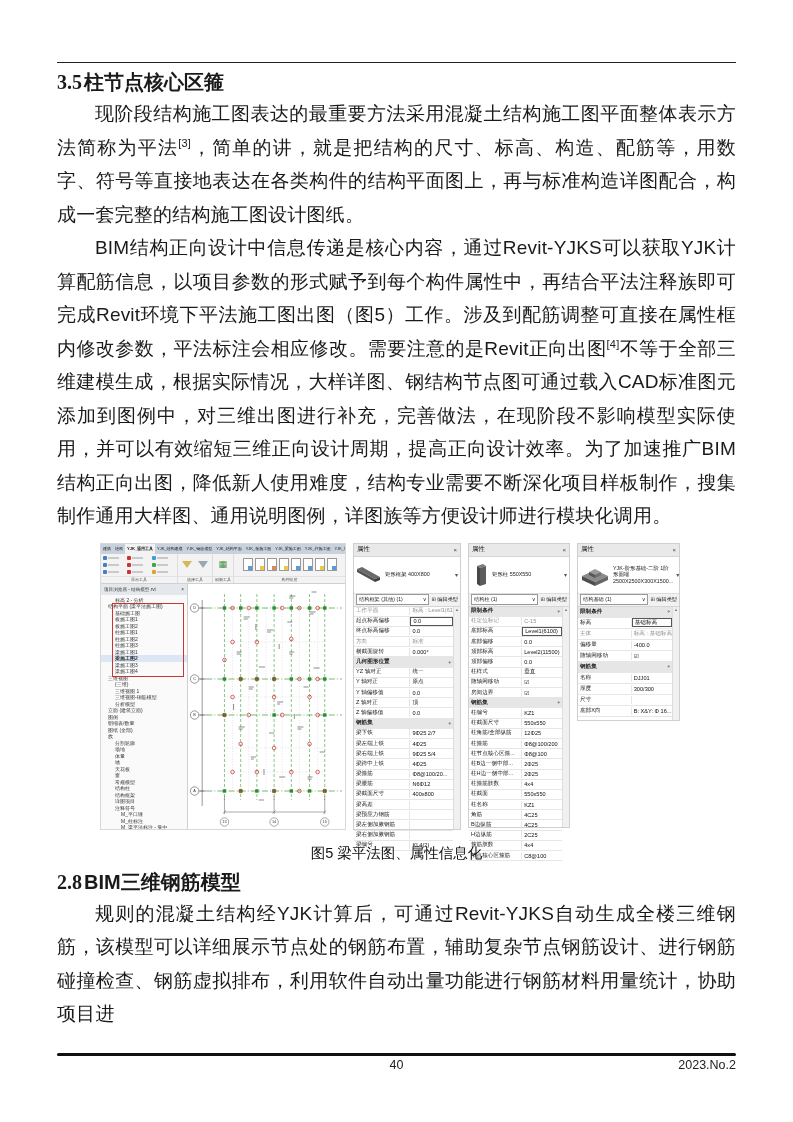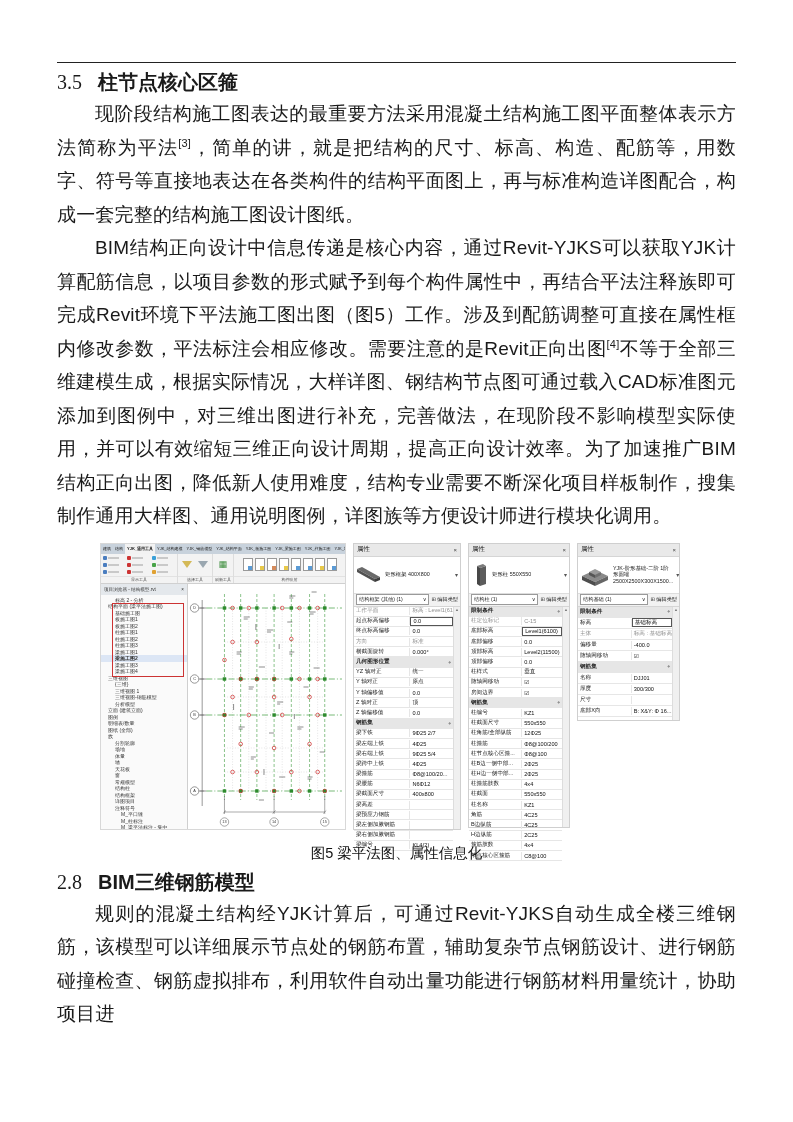--- a/index.html
+++ b/index.html
@@ -4,21 +4,21 @@
 <style>
   html,body{margin:0;padding:0;background:#888;}
   .page{position:relative;width:793px;height:1122px;margin:0 auto;background:#fff;
         font-family:"Liberation Sans",sans-serif;color:#1a1a1a;box-sizing:border-box;
         padding:54px 57px 0 57px;overflow:hidden;}
   
   .hdr-title{text-align:center;font-size:13.5px;letter-spacing:1px;color:#222;}
   .hdr-rule{border-bottom:1.6px solid #222;margin-top:8px;}
   
   .sec-h{font-size:20px;font-weight:bold;margin:6px 0 2px 0;line-height:26px;}
-  .sec-h .num{font-family:"Liberation Serif",serif;font-weight:normal;margin-right:16px;}
+  .sec-h .num{font-family:"Liberation Serif",serif;font-weight:bold;margin-right:2px;}
   .para{font-size:19px;line-height:33.5px;letter-spacing:.2px;text-align:justify;
         margin:0;text-indent:2em;}
   .para sup{font-size:11px;line-height:0;}
   
   .figure-row{display:flex;align-items:flex-start;gap:7px;margin:10px 0 0 43px;height:286px;}
   .fig-caption{text-align:center;font-size:14.5px;margin-top:15px;color:#111;}
   
   .revit{width:244px;height:285px;background:#fff;border:1px solid #d8d8d8;
          display:flex;flex-direction:column;font-family:"Liberation Sans",sans-serif;}
   .tabstrip{height:10px;background:#c8d2dc;display:flex;align-items:stretch;overflow:hidden;}
@@ -841,14 +841,21 @@
   </div>
 
   <div class="fig-caption">图5 梁平法图、属性信息化</div>
 
   <div class="sec-h">
     <span class="num">2.8</span><span>BIM三维钢筋模型</span>
   </div>
 
   <p class="para">规则的混凝土结构经YJK计算后，可通过Revit-YJKS自动生成全楼三维钢筋，该模型可以详细展示节点处的钢筋布置，辅助复杂节点钢筋设计、进行钢筋碰撞检查、钢筋虚拟排布，利用软件自动出量功能进行钢筋材料用量统计，协助项目进</p>
 
+  <div class="footer">
+    <div class="foot-rule"></div>
+    <div class="foot-row">
+      <span class="foot-page">40</span>
+      <span class="foot-issue">2023.No.2</span>
+    </div>
+  </div>
 
 </div>
 
 </body></html>

